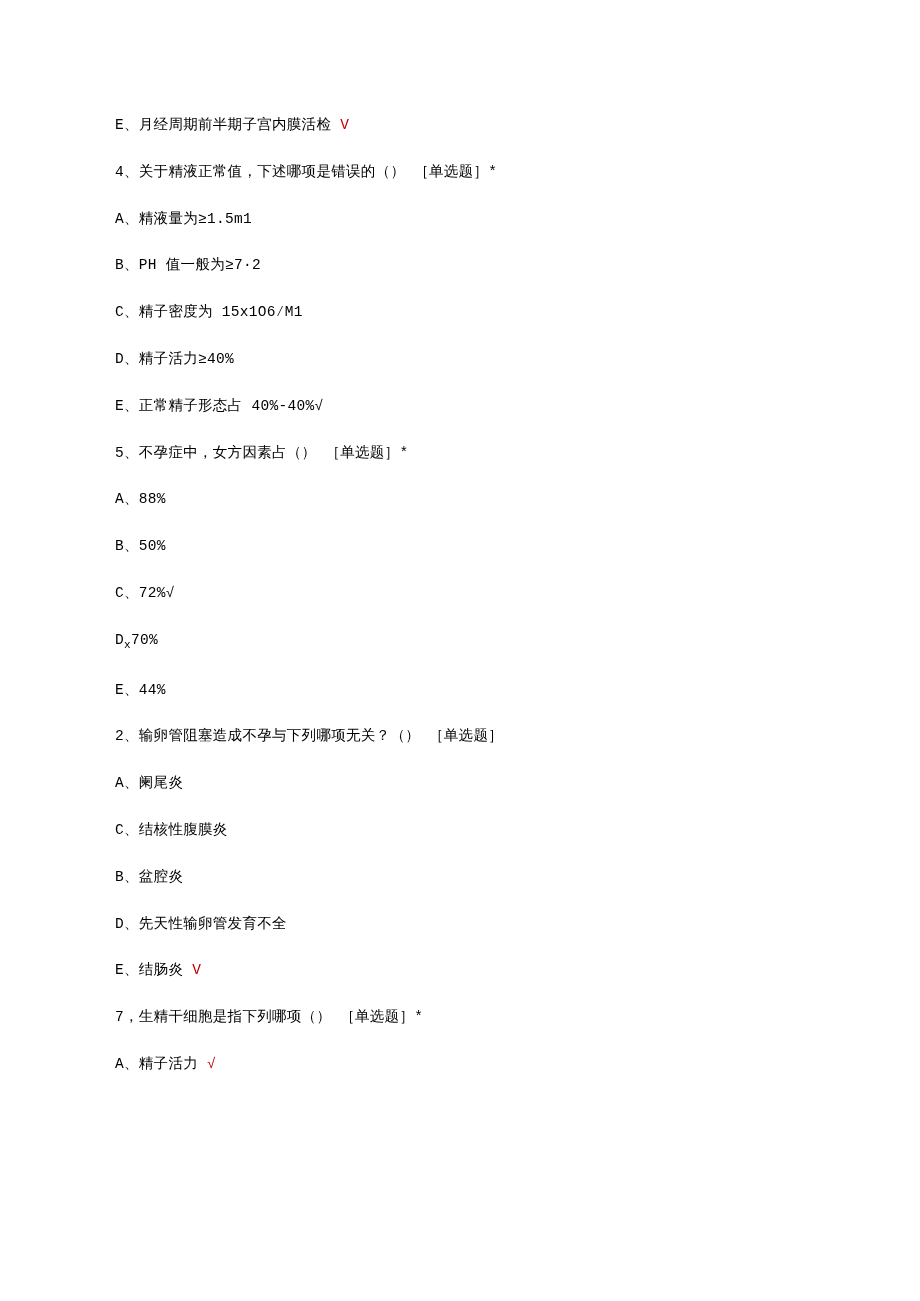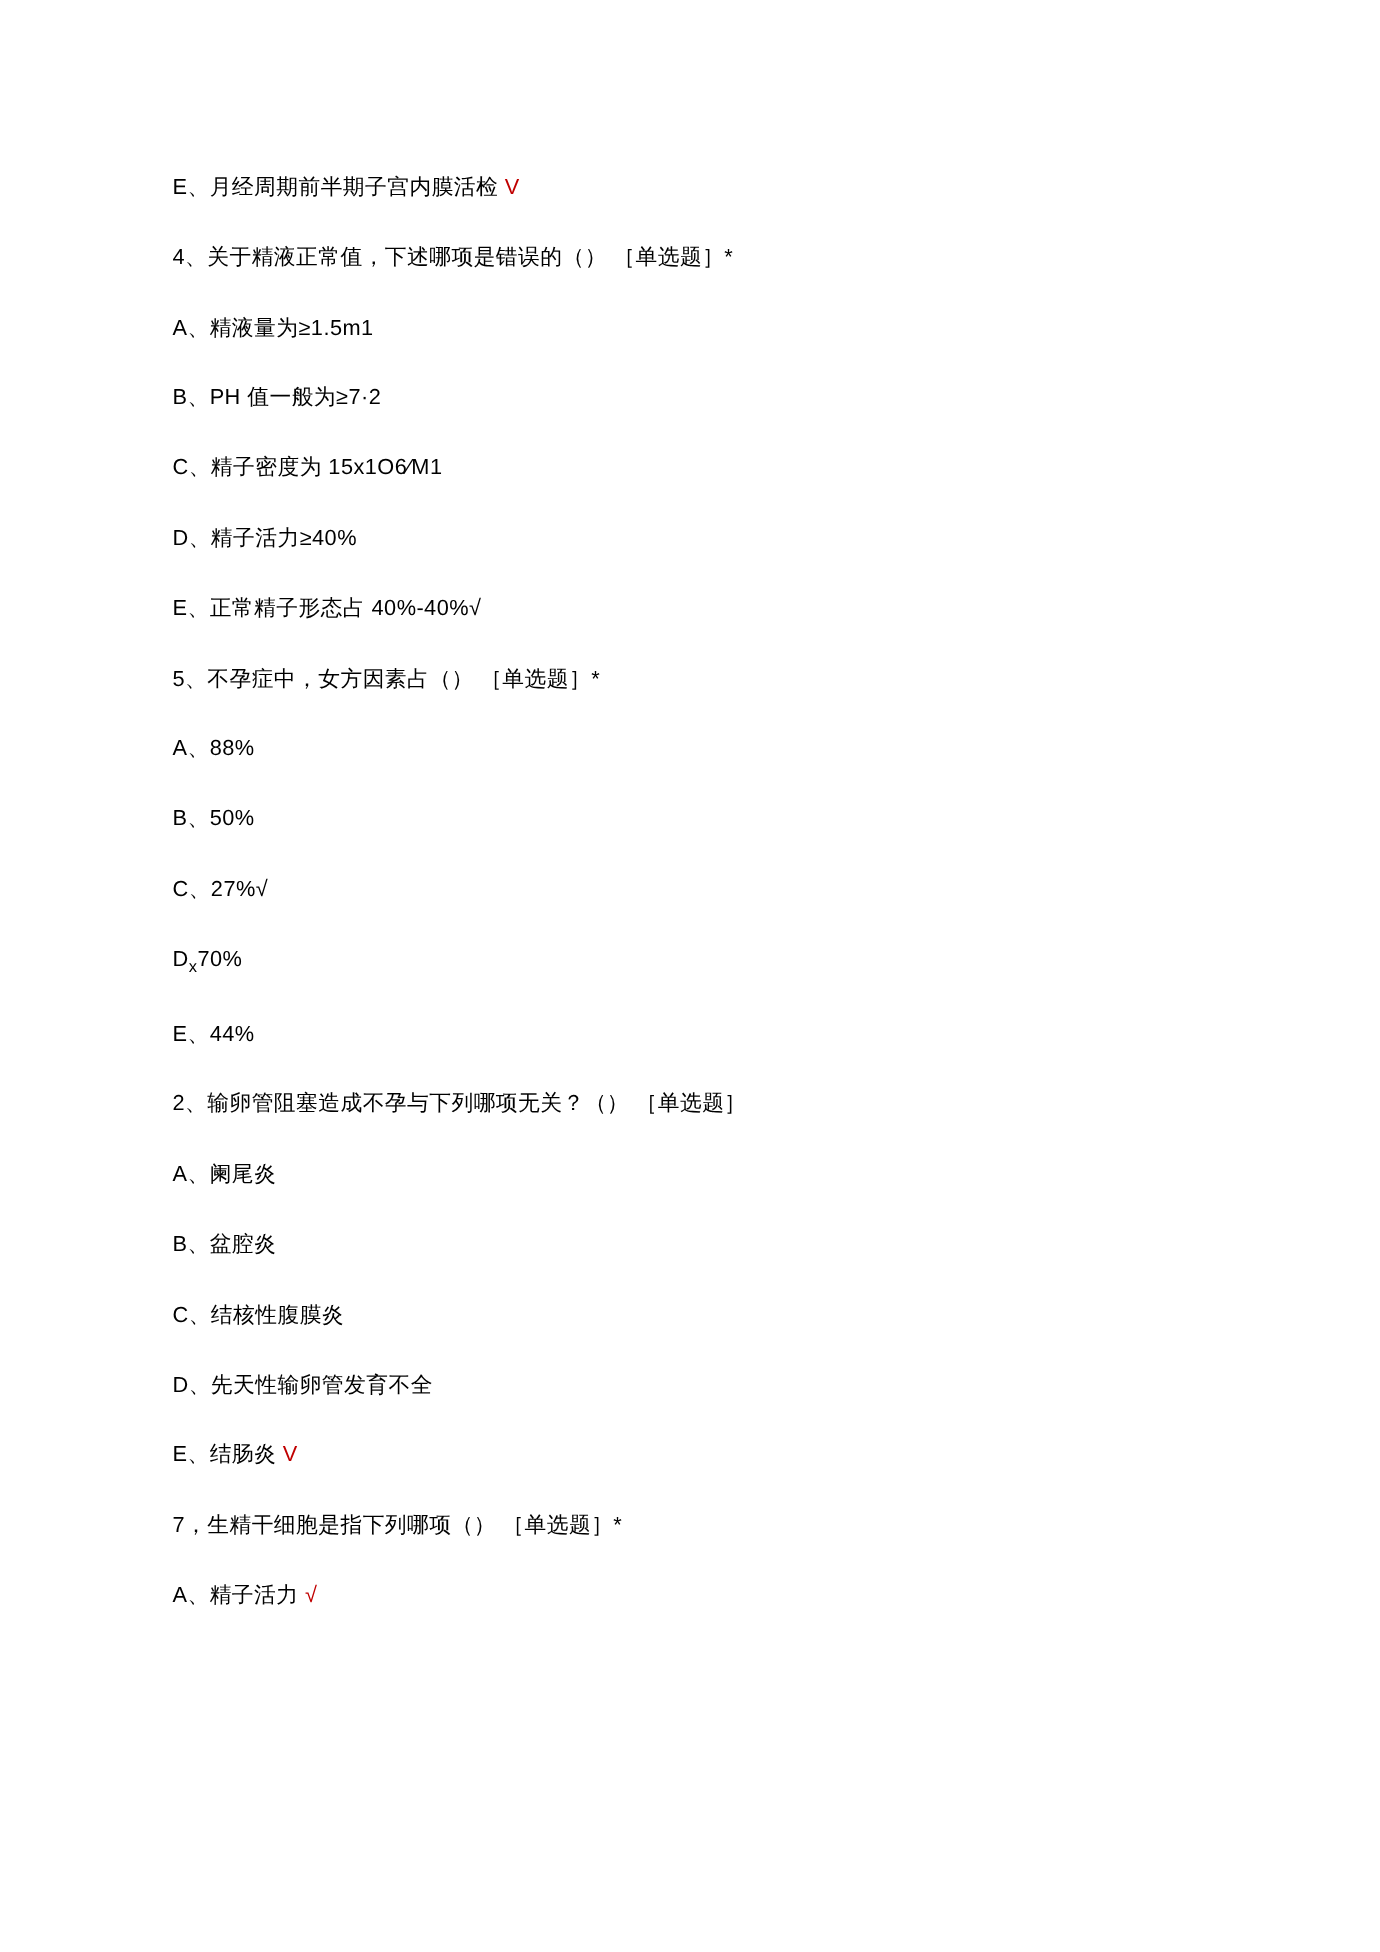--- a/index.html
+++ b/index.html
@@ -1,18 +1,19 @@
 <!DOCTYPE html>
 <html><head>
   <meta charset="utf-8">
   <style>
     * {
       margin: 0;
       padding: 0;
       box-sizing: border-box;
+      font-family: Liberation Mono, monospace;
     }
     body {
       width: 920px;
       height: 1301px;
       background: #ffffff;
       font-family: "Microsoft YaHei", "SimSun", Arial, sans-serif;
       padding: 115px 110px 0 115px;
     }
     .line {
       font-size: 14.5px;
@@ -37,24 +38,24 @@
     <div class="line"><span>E、月经周期前半期子宫内膜活检 </span><span class="check">V</span></div>
     <div class="line"><span>4、关于精液正常值，下述哪项是错误的（） ［单选题］*</span></div>
     <div class="line"><span>A、精液量为≥1.5m1</span></div>
     <div class="line"><span>B、PH 值一般为≥7·2</span></div>
     <div class="line"><span>C、精子密度为 15x1O6⁄M1</span></div>
     <div class="line"><span>D、精子活力≥40%</span></div>
     <div class="line"><span>E、正常精子形态占 40%-40%√</span></div>
     <div class="line"><span>5、不孕症中，女方因素占（） ［单选题］*</span></div>
     <div class="line"><span>A、88%</span></div>
     <div class="line"><span>B、50%</span></div>
-    <div class="line"><span>C、27%√</span></div>
+    <div class="line"><span>C、72%√</span></div>
     <div class="line"><span>D</span><span class="sub">x</span><span>70%</span></div>
     <div class="line"><span>E、44%</span></div>
     <div class="line"><span>2、输卵管阻塞造成不孕与下列哪项无关？（） ［单选题］</span></div>
     <div class="line"><span>A、阑尾炎</span></div>
+    <div class="line"><span>C、结核性腹膜炎</span></div>
     <div class="line"><span>B、盆腔炎</span></div>
-    <div class="line"><span>C、结核性腹膜炎</span></div>
     <div class="line"><span>D、先天性输卵管发育不全</span></div>
     <div class="line"><span>E、结肠炎 </span><span class="check">V</span></div>
     <div class="line"><span>7，生精干细胞是指下列哪项（） ［单选题］*</span></div>
     <div class="line"><span>A、精子活力 </span><span class="check">√</span></div>
   </div>
 
 </body></html>

